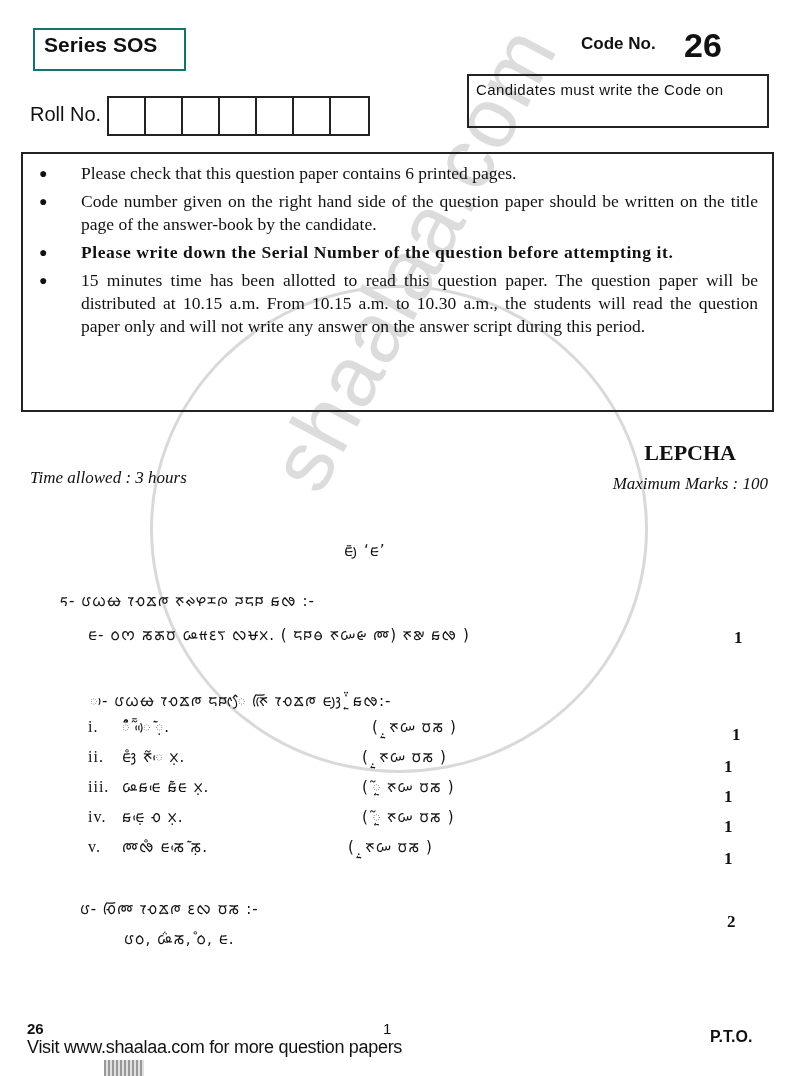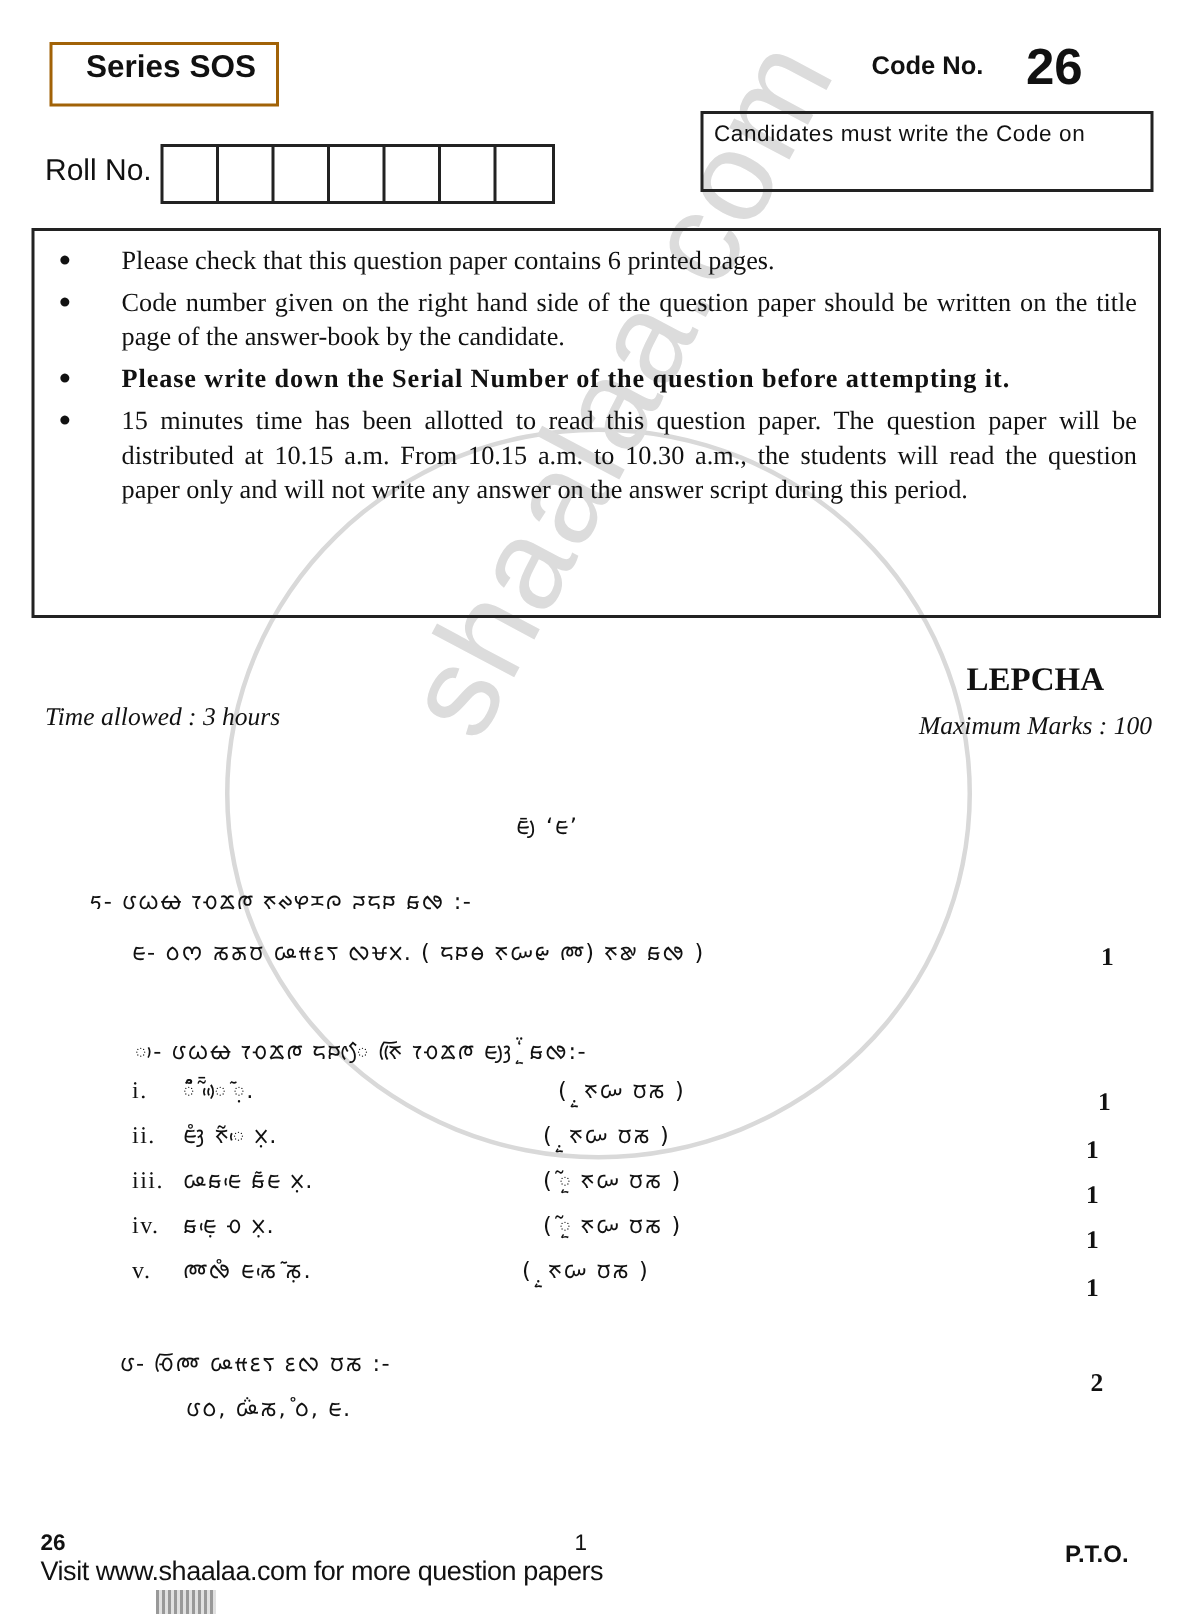--- a/index.html
+++ b/index.html
@@ -1,18 +1,18 @@
 <!DOCTYPE html>
 <html><head>
 <meta charset="utf-8">
 <style>
   html, body { margin:0; padding:0; background:#ffffff; }
   body { width:800px; height:1076px; position:relative; overflow:hidden; font-family:"DejaVu Serif", serif; color:#111; }
   .abs { position:absolute; }
-  .series-box { left:33px; top:28px; width:153px; height:43px; border:2px solid #a16207; box-sizing:border-box; font-family:"Liberation Sans", sans-serif; font-weight:bold; font-size:21px; line-height:29px; padding-left:9px;text-align:center; }
+  .series-box { left:33px; top:28px; width:153px; height:43px; border:2px solid #0f766e; box-sizing:border-box; font-family:"Liberation Sans", sans-serif; font-weight:bold; font-size:21px; line-height:29px; padding-left:9px; }
   .code-label { left:581px; top:34px; font-family:"Liberation Sans", sans-serif; font-weight:bold; font-size:17px; }
   .code-num { left:684px; top:26px; font-family:"Liberation Sans", sans-serif; font-weight:bold; font-size:34px; line-height:38px; }
   .code-note { left:467px; top:74px; width:302px; height:54px; border:2px solid #222; box-sizing:border-box; font-family:"Liberation Sans", sans-serif; font-size:15px; line-height:22px; padding:3px 7px; letter-spacing:0.4px; }
   .roll-label { left:30px; top:103px; font-size:20px; font-family:Liberation Sans, sans-serif;text-align:center; }
   .roll-boxes { left:107px; top:96px; display:flex; border:2px solid #222; }
   .roll-box { width:37px; height:36px; border-right:2px solid #222; box-sizing:border-box; }
   .roll-box:last-child { border-right:none; }
   .instr-box { left:21px; top:152px; width:753px; height:260px; border:2px solid #222; box-sizing:border-box; font-family:"Liberation Serif", serif; font-size:17.5px; line-height:23px; padding:8px 14px 0 16px; }
   .instr-item { display:flex; margin-bottom:5px; }
   .bullet { width:42px; flex:none; font-size:14px; }
@@ -111,21 +111,21 @@
 </div>
 <div class="abs lepcha" style="left:362px; top:806px;">( ᰲᰬ ᰉᰠ ᰗᰕ )</div>
 <div class="mark" style="left:724px; top:817px;">1</div>
 
 <div class="abs lepcha" style="left:88px; top:836px;">
   <span class="roman">v.</span><span>ᰢᰒᰱ ᰀᰕᰵ ᰶᰕ᰷.</span>
 </div>
 <div class="abs lepcha" style="left:348px; top:836px;">( ᰷ᰬ ᰉᰠ ᰗᰕ )</div>
 <div class="mark" style="left:724px; top:849px;">1</div>
 
-<div class="abs lepcha" style="left:80px; top:898px;">ᰂ- ᰆᰩᰢ ᰘᰙᰚᰛ ᰚᰜ ᰗᰕ :-</div>
+<div class="abs lepcha" style="left:80px; top:898px;">ᰂ- ᰆᰩᰢ ᰅᰆᰇᰈ ᰚᰜ ᰗᰕ :-</div>
 <div class="mark" style="left:727px; top:912px;">2</div>
 <div class="abs lepcha" style="left:124px; top:928px;">ᰂᰓ, ᰘᰯᰕ, ᰱᰓ, ᰀ.</div>
 
 <div class="abs footer-code">26</div>
 <div class="abs footer-page">1</div>
 <div class="abs footer-visit">Visit www.shaalaa.com for more question papers</div>
 <div class="abs pto">P.T.O.</div>
 <div class="abs qr"></div>
 
 </body></html>

